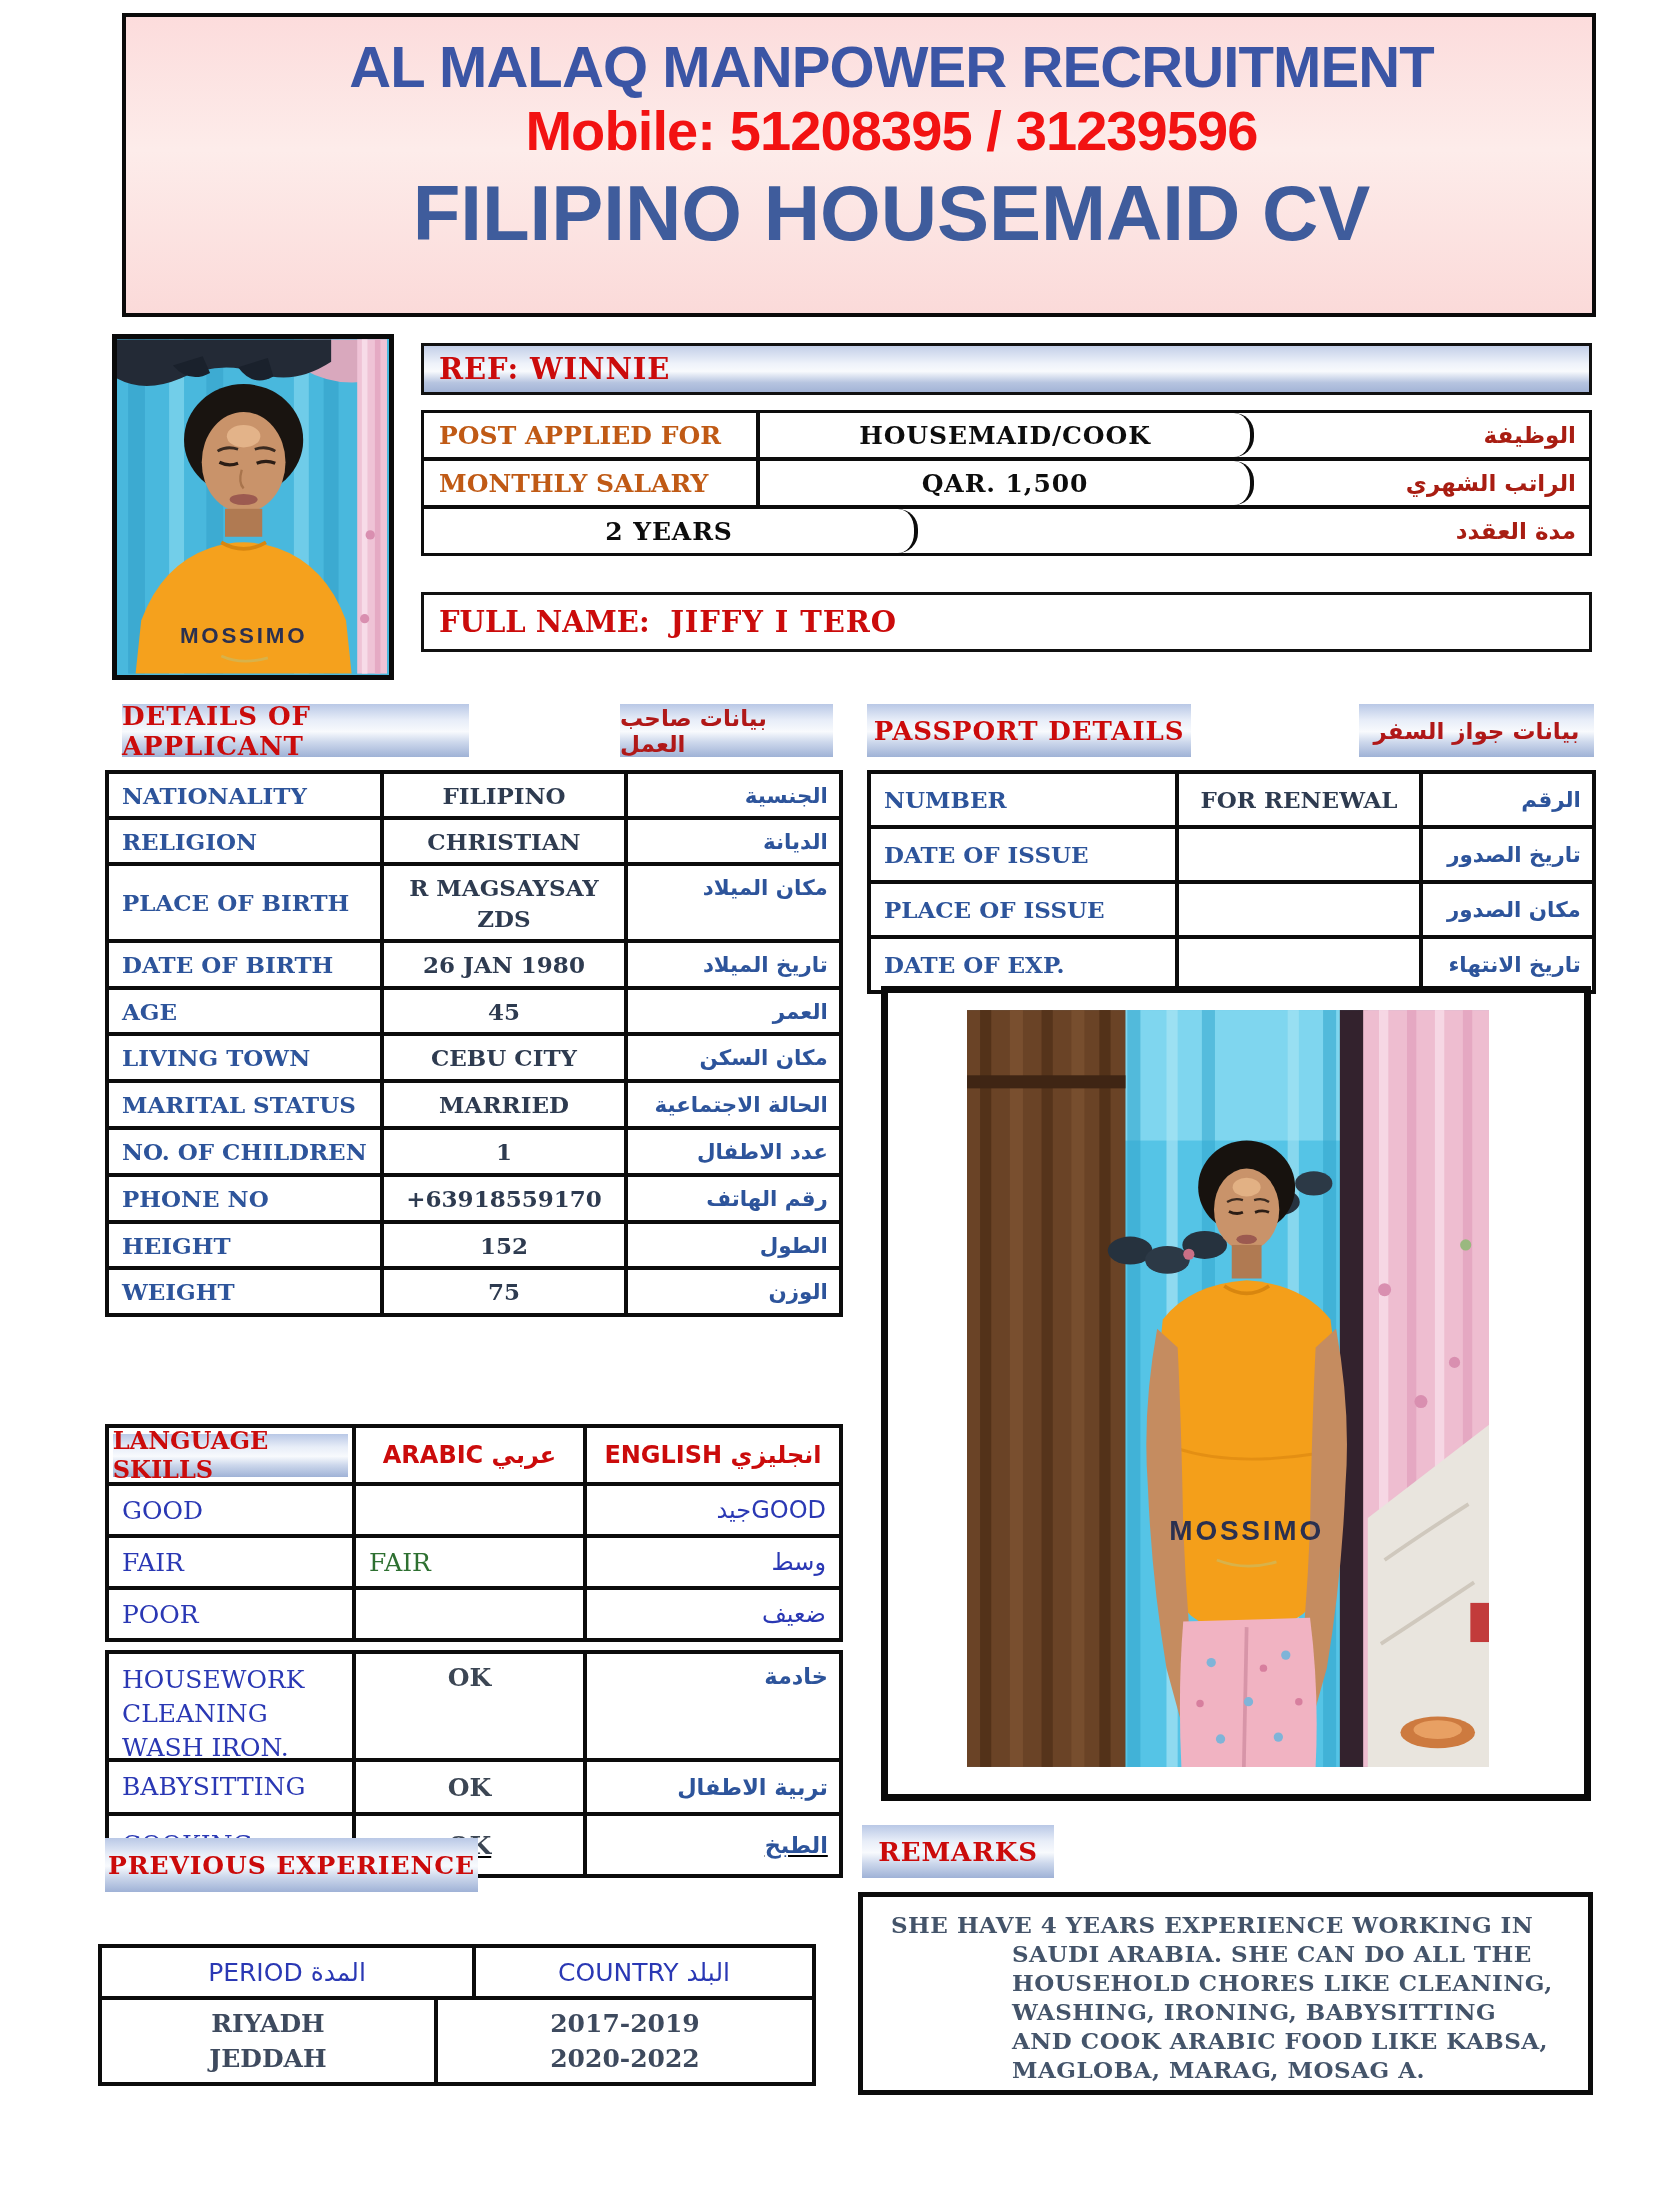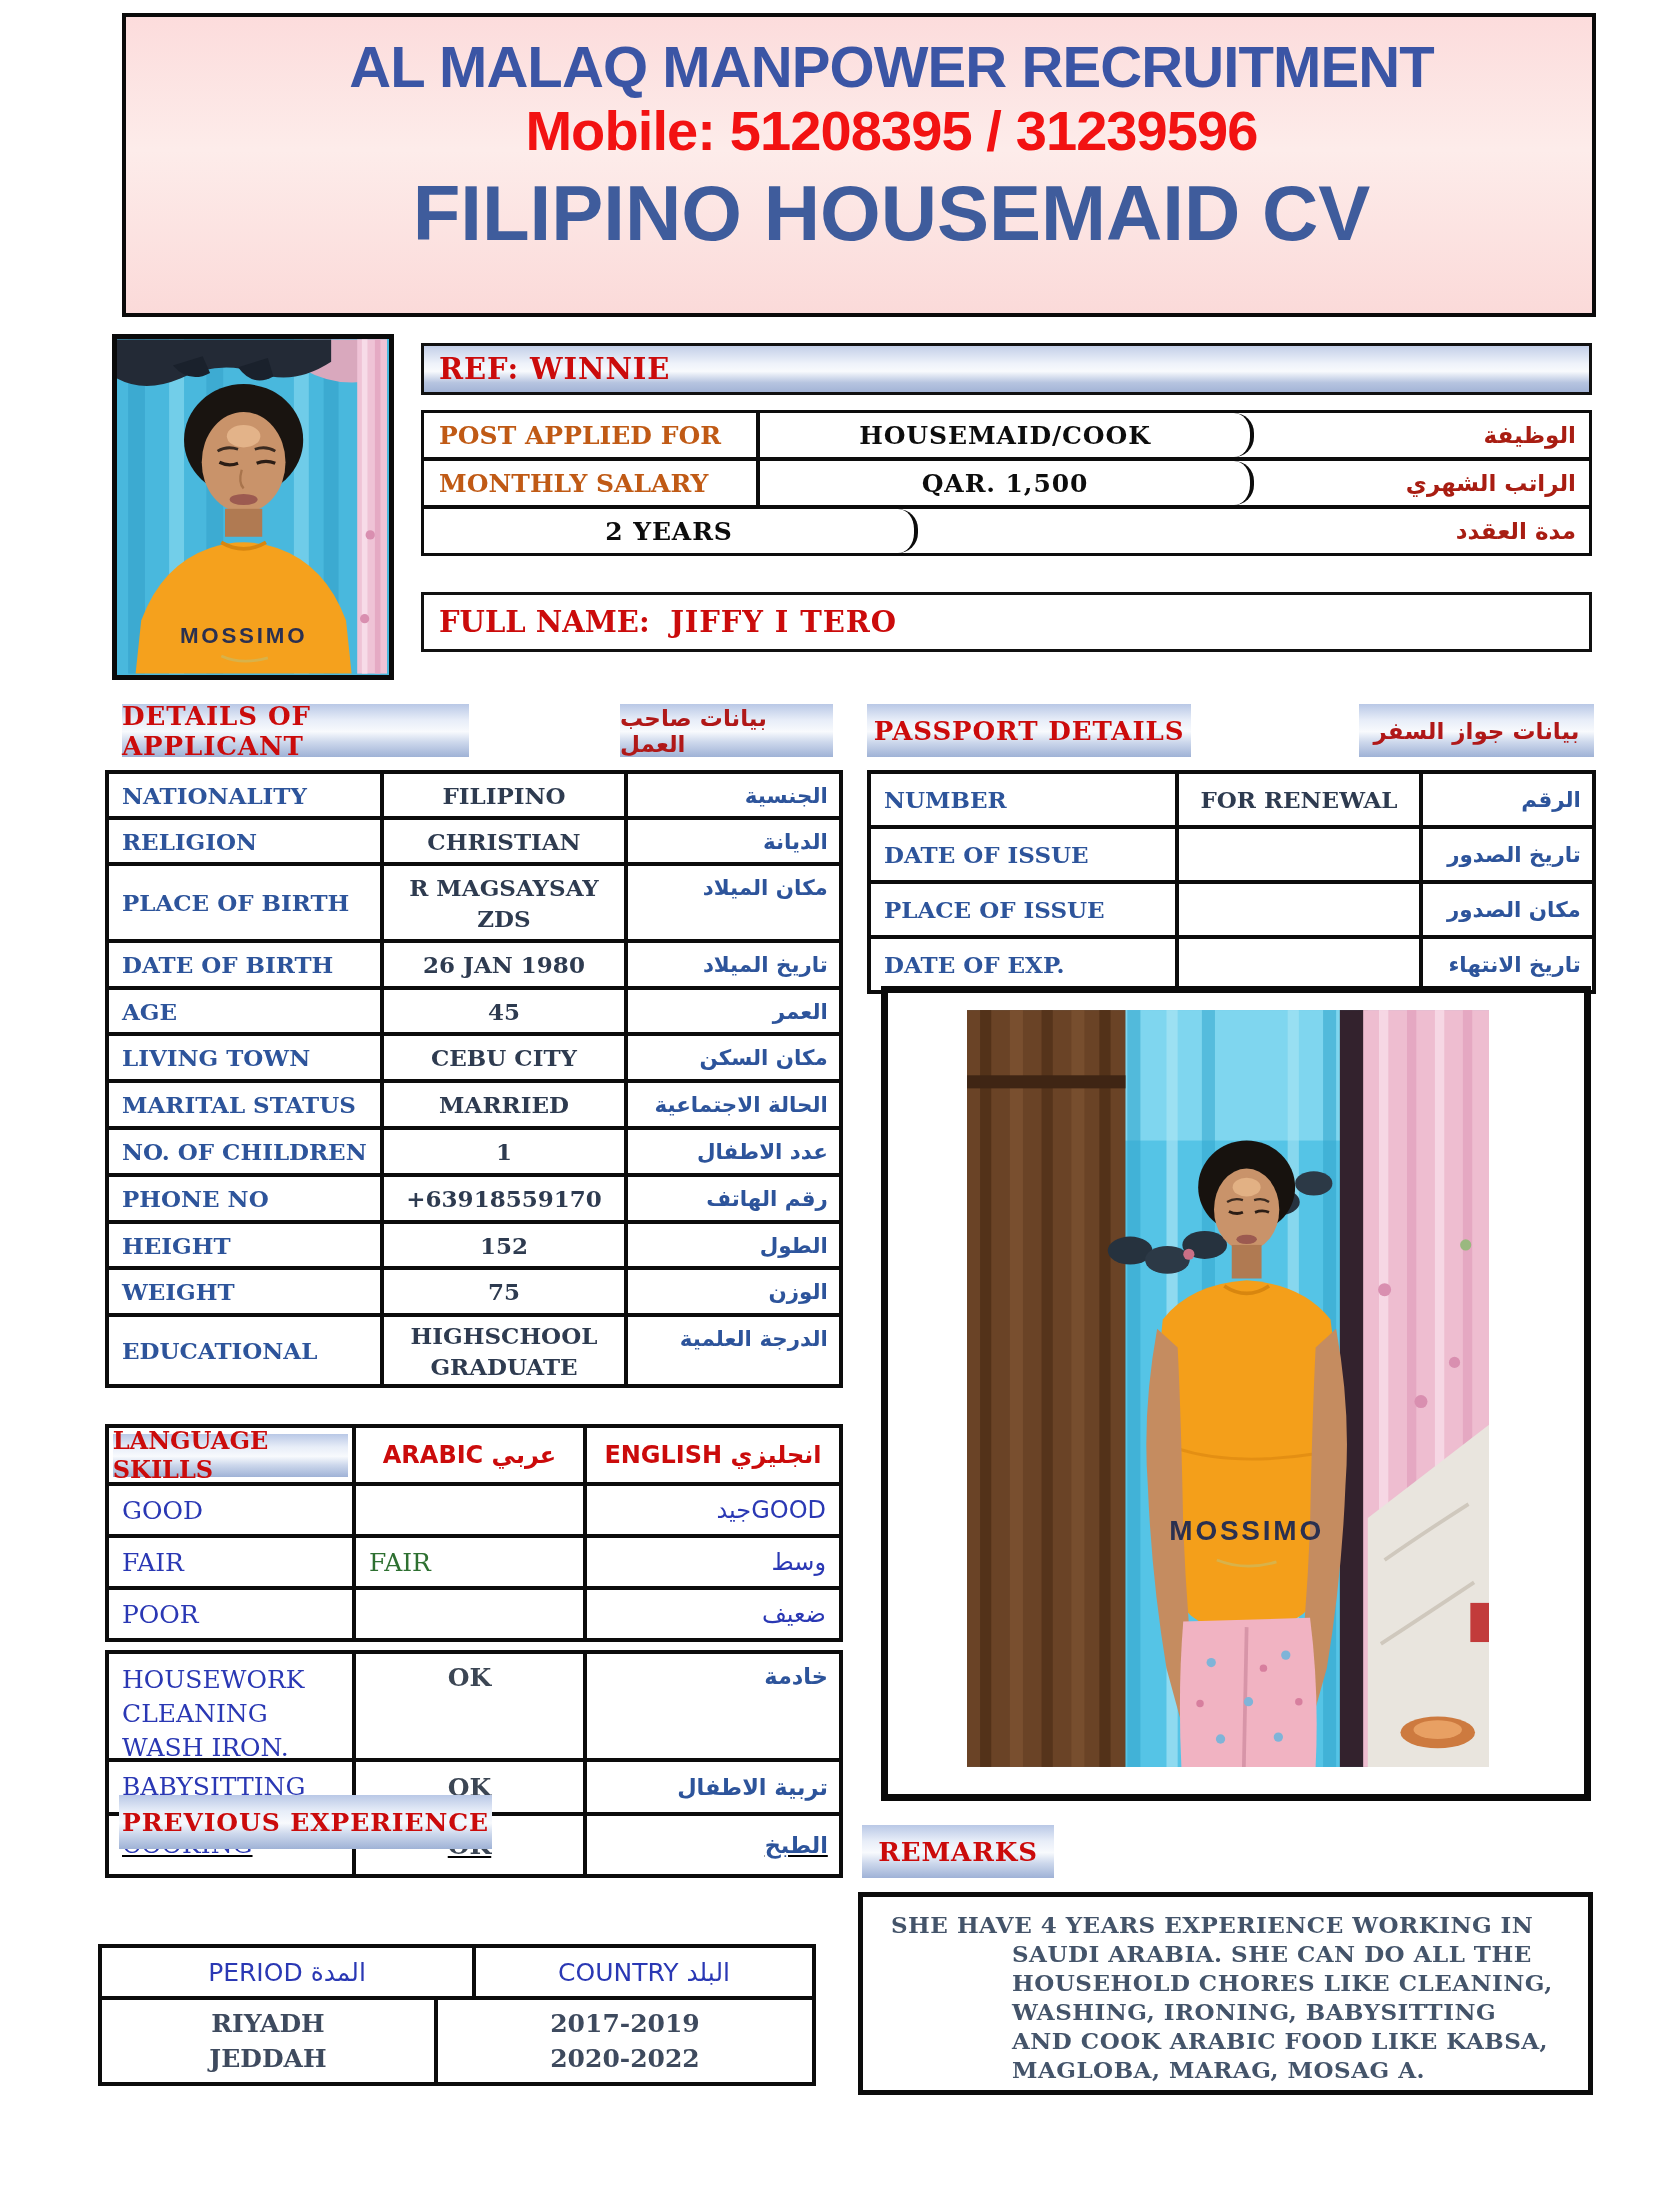--- a/index.html
+++ b/index.html
@@ -106,21 +106,21 @@
 
   
   #details-bar{left:122px;top:704px;width:347px;height:53px;}
   #details-bar .t{font-size:26px;letter-spacing:0.9px;}
   #details-ar-bar{left:620px;top:704px;width:213px;height:53px;}
   #details-ar-bar .tar{font-size:23px;}
   #pass-bar{left:867px;top:704px;width:324px;height:53px;}
   #pass-bar .t{font-size:26px;letter-spacing:0.9px;}
   #pass-ar-bar{left:1359px;top:704px;width:235px;height:53px;}
   #pass-ar-bar .tar{font-size:23px;}
-  #exp-bar{left:105px;top:1795px;width:373px;height:54px;margin-left:14px;}
+  #exp-bar{left:105px;top:1838px;width:373px;height:54px;}
   #exp-bar .t{font-size:25px;letter-spacing:0.9px;}
   #remarks-bar{left:862px;top:1825px;width:192px;height:53px;}
   #remarks-bar .t{font-size:26px;letter-spacing:0.9px;}
 
   
   #remarks-box{left:858px;top:1892px;width:735px;height:203px;border:5.6px solid #0c0c0c;box-sizing:border-box;
     background:#fff;}
   #remarks-box .txt{margin:13px 34px 0 149px;text-indent:-121px;
     color:#44546A;font-weight:bold;font-size:23px;line-height:29px;letter-spacing:0.5px;}
 </style>
@@ -252,27 +252,20 @@
     </div>
     <div class="row" style="height:42px">
       <div class="cell c1">HEIGHT</div>
       <div class="cell c2">152</div>
       <div class="cell c3 ar">الطول</div>
     </div>
     <div class="row" style="height:43px">
       <div class="cell c1">WEIGHT</div>
       <div class="cell c2">75</div>
       <div class="cell c3 ar">الوزن</div>
-    </div>
-    <div class="row" style="height:67px">
-      <div class="cell c1">EDUCATIONAL</div>
-      <div class="cell c2">
-          <span class="w">HIGHSCHOOL GRADUATE</span>
-        </div>
-      <div class="cell c3 ar" style="align-items:flex-start;padding-top:9.3px">الدرجة العلمية</div>
     </div>
   </div>
 
   <div id="pass-bar" class="abs gbar">
     <span class="t">PASSPORT DETAILS</span>
   </div>
   <div id="pass-ar-bar" class="abs gbar">
     <span class="tar ar">بيانات جواز السفر</span>
   </div>
 

